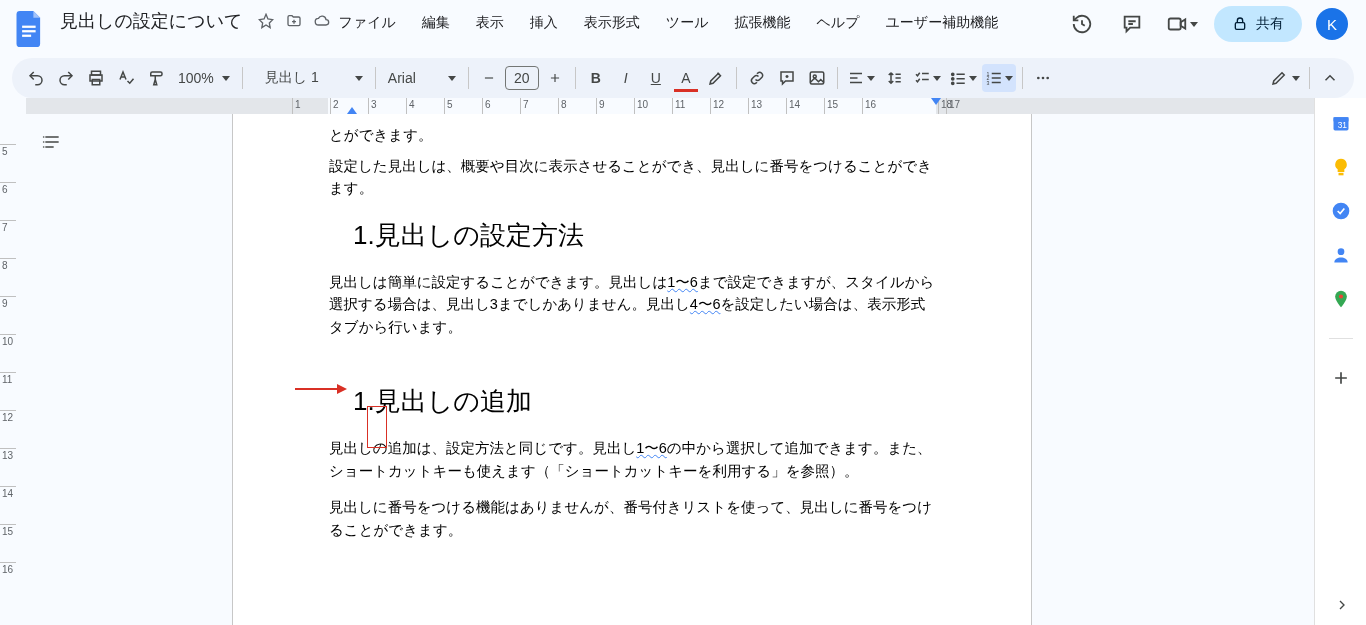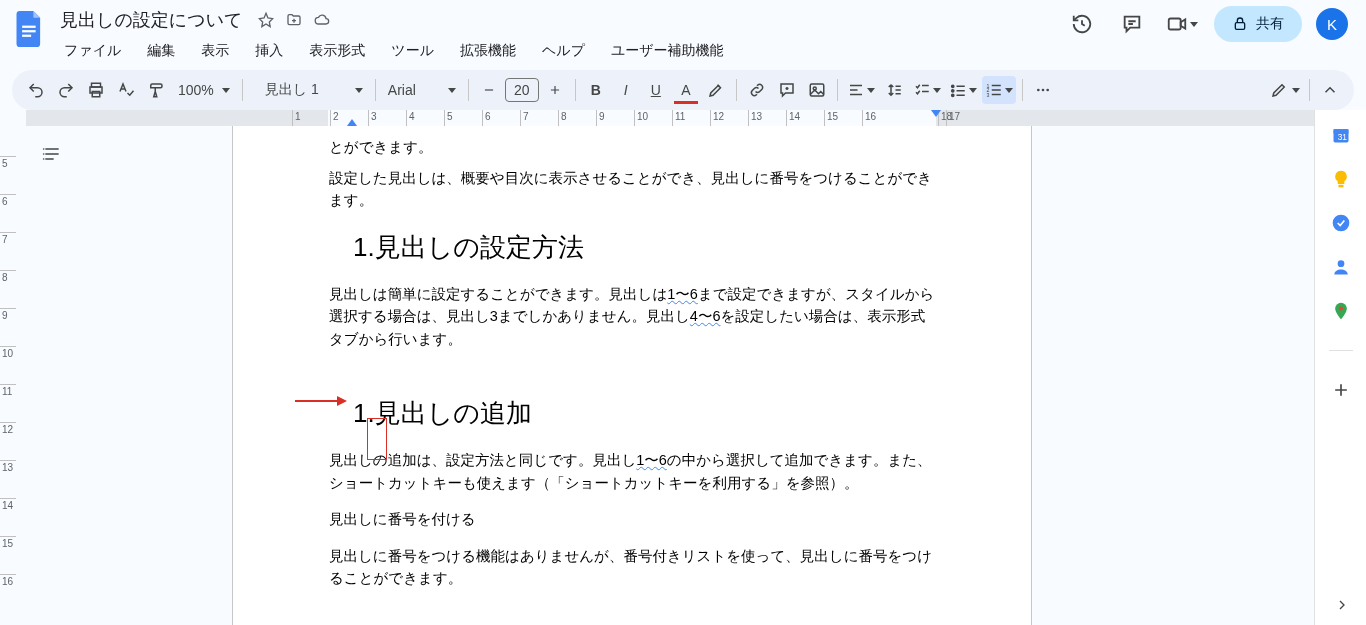--- a/index.html
+++ b/index.html
@@ -3,21 +3,21 @@
 <meta charset="utf-8">
 <style>
   * { box-sizing: border-box; }
   html, body { margin: 0; padding: 0; height: 100%; font-family: "Arial", "Hiragino Sans", "Meiryo", sans-serif; overflow: hidden; }
   body { background: #f8fbff; display: flex; flex-direction: column; }
 
   
   .titlebar { display: flex; align-items: flex-start; padding: 6px 12px 0 12px; gap: 8px; }
   .docs-logo { width: 36px; height: 46px; display: flex; align-items: center; justify-content: center; }
   .docs-logo svg { width: 28px; height: 36px; }
-  .title-col { display: flex; flex-direction: column; flex: 1; }
+  .title-col { display: flex; flex-direction: row; flex: 1; }
   .title-row { display: flex; align-items: center; gap: 10px; }
   .doc-title { font-size: 18px; color: #202124; padding: 2px 4px; }
   .title-icons { display: flex; gap: 10px; color: #5f6368; }
   .title-icons span { width: 18px; height: 18px; display: flex; align-items: center; justify-content: center; cursor: pointer; }
 
   .menu-row { display: flex; gap: 10px; margin-top: 4px; font-size: 14px; color: #202124; }
   .menu-row span { padding: 4px 8px; border-radius: 4px; cursor: pointer; }
 
   .title-right { display: flex; align-items: center; gap: 14px; padding-right: 6px; }
   .icon-btn { width: 36px; height: 36px; display: flex; align-items: center; justify-content: center; color: #444746; cursor: pointer; border-radius: 50%; }
@@ -438,21 +438,20 @@
       <h1 class="indent" style="margin-top:46px; position:relative;">
         <span>1.</span><span class="cursor-mark"></span><span>見出しの追加</span>
       </h1>
       <div class="arrow-ann">
           <div class="line"></div>
           <div class="head"></div>
         </div>
       <p>
         <span>見出しの追加は、設定方法と同じです。見出し</span><span class="wavy">1〜6</span><span>の中から選択して追加できます。また、ショートカットキーも使えます（「ショートカットキーを利用する」を参照）。</span>
       </p>
-      <p>見出しに番号を付ける</p>
       <p>見出しに番号をつける機能はありませんが、番号付きリストを使って、見出しに番号をつけることができます。</p>
     </div>
   </div>
 
   <div class="side-panel">
     <div class="side-item">
         <svg width="20" height="20" viewBox="0 0 24 24">
           <rect x="3" y="5" width="18" height="16" rx="2" fill="#4285f4"></rect>
           <rect x="3" y="5" width="18" height="5" fill="#4285f4"></rect>
           <text x="8" y="18" font-size="10" fill="#fff">31</text>

